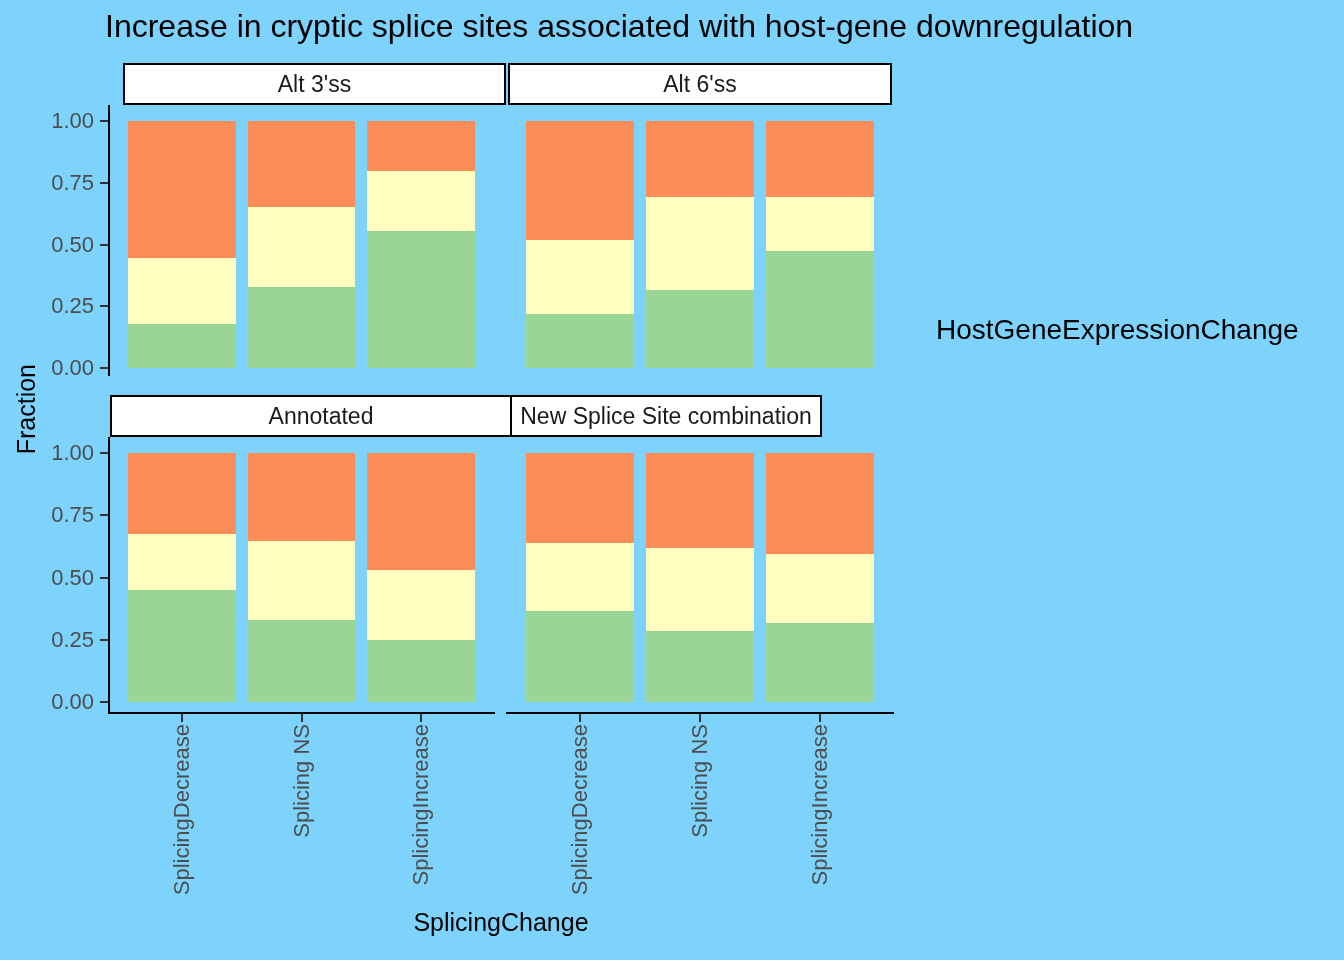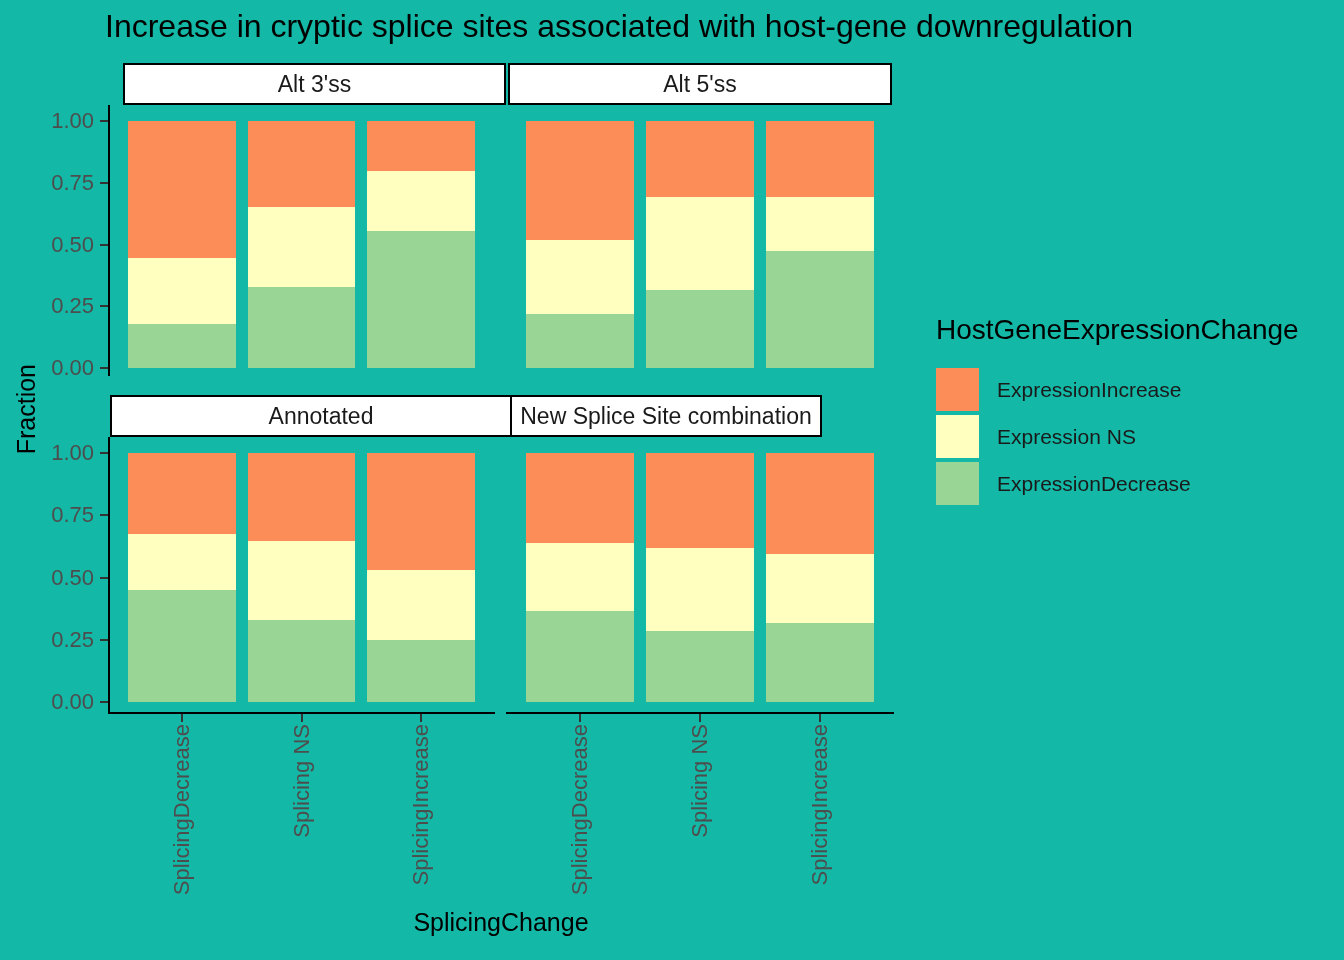--- a/index.html
+++ b/index.html
@@ -1,17 +1,17 @@
 <!DOCTYPE html>
 <html><head>
 <meta charset="utf-8">
 <style>
   html,body { margin:0; padding:0; background:#ffffff; }
   #figure {
-    position:relative; width:1344px; height:960px; background:#14b8a6;
+    position:relative; width:1344px; height:960px; background:#7dd3fc;
     font-family:"Liberation Sans","DejaVu Sans",sans-serif; overflow:hidden;
   }
   #chart-title {
     position:absolute; left:105px; top:8px; font-size:32px; color:#000;
     white-space:nowrap; letter-spacing:0px;
   }
   .strip {
     position:absolute; height:42px; background:#ffffff; border:2px solid #000;
     display:flex; align-items:center; justify-content:center;
     font-size:23px; color:#1a1a1a; box-sizing:border-box;
@@ -52,21 +52,21 @@
       <div class="strip" style="left: 110px; top: 63px; width: 383px; margin-left: 13px;">Alt 3'ss</div>
       <div class="bar-seg" style="left: 127.953px; top: 323.732px; width: 107.719px; height: 44.568px; background: rgb(153, 213, 148);"></div>
       <div class="bar-seg" style="left: 127.953px; top: 258.118px; width: 107.719px; height: 65.614px; background: rgb(255, 255, 191);"></div>
       <div class="bar-seg" style="left: 127.953px; top: 120.7px; width: 107.719px; height: 137.418px; background: rgb(252, 141, 89);"></div>
       <div class="bar-seg" style="left: 247.641px; top: 286.592px; width: 107.719px; height: 81.708px; background: rgb(153, 213, 148);"></div>
       <div class="bar-seg" style="left: 247.641px; top: 207.36px; width: 107.719px; height: 79.232px; background: rgb(255, 255, 191);"></div>
       <div class="bar-seg" style="left: 247.641px; top: 120.7px; width: 107.719px; height: 86.66px; background: rgb(252, 141, 89);"></div>
       <div class="bar-seg" style="left: 367.328px; top: 230.882px; width: 107.719px; height: 137.418px; background: rgb(153, 213, 148);"></div>
       <div class="bar-seg" style="left: 367.328px; top: 171.458px; width: 107.719px; height: 59.424px; background: rgb(255, 255, 191);"></div>
       <div class="bar-seg" style="left: 367.328px; top: 120.7px; width: 107.719px; height: 50.758px; background: rgb(252, 141, 89);"></div>
-      <div class="strip" style="left: 508px; top: 63px; width: 384px;">Alt 5'ss</div>
+      <div class="strip" style="left: 508px; top: 63px; width: 384px;">Alt 6'ss</div>
       <div class="bar-seg" style="left: 526px; top: 313.828px; width: 108px; height: 54.472px; background: rgb(153, 213, 148);"></div>
       <div class="bar-seg" style="left: 526px; top: 239.548px; width: 108px; height: 74.28px; background: rgb(255, 255, 191);"></div>
       <div class="bar-seg" style="left: 526px; top: 120.7px; width: 108px; height: 118.848px; background: rgb(252, 141, 89);"></div>
       <div class="bar-seg" style="left: 646px; top: 290.306px; width: 108px; height: 77.994px; background: rgb(153, 213, 148);"></div>
       <div class="bar-seg" style="left: 646px; top: 197.456px; width: 108px; height: 92.85px; background: rgb(255, 255, 191);"></div>
       <div class="bar-seg" style="left: 646px; top: 120.7px; width: 108px; height: 76.756px; background: rgb(252, 141, 89);"></div>
       <div class="bar-seg" style="left: 766px; top: 250.69px; width: 108px; height: 117.61px; background: rgb(153, 213, 148);"></div>
       <div class="bar-seg" style="left: 766px; top: 197.456px; width: 108px; height: 53.234px; background: rgb(255, 255, 191);"></div>
       <div class="bar-seg" style="left: 766px; top: 120.7px; width: 108px; height: 76.756px; background: rgb(252, 141, 89);"></div>
       <div class="strip" style="left: 110px; top: 395px; width: 422px;">Annotated</div>
@@ -121,28 +121,14 @@
       <div class="axis-line" style="left: 506px; top: 712px; width: 388px; height: 2px;"></div>
       <div class="tick" style="left: 579px; top: 714px; width: 2px; height: 8px;"></div>
       <div class="xtick-label" style="left: 568px; top: 724px;">SplicingDecrease</div>
       <div class="tick" style="left: 699px; top: 714px; width: 2px; height: 8px;"></div>
       <div class="xtick-label" style="left: 688px; top: 724px;">Splicing NS</div>
       <div class="tick" style="left: 819px; top: 714px; width: 2px; height: 8px;"></div>
       <div class="xtick-label" style="left: 808px; top: 724px;">SplicingIncrease</div>
     </div>
   <div id="legend">
     <div id="legend-title">HostGeneExpressionChange</div>
-    <div id="legend-entries">
-        <div class="legend-entry">
-          <div class="legend-key" style="background: rgb(252, 141, 89);"></div>
-          <div class="legend-label">ExpressionIncrease</div>
-        </div>
-        <div class="legend-entry">
-          <div class="legend-key" style="background: rgb(255, 255, 191);"></div>
-          <div class="legend-label">Expression NS</div>
-        </div>
-        <div class="legend-entry">
-          <div class="legend-key" style="background: rgb(153, 213, 148);"></div>
-          <div class="legend-label">ExpressionDecrease</div>
-        </div>
-      </div>
   </div>
 </div>
 
 </body></html>

